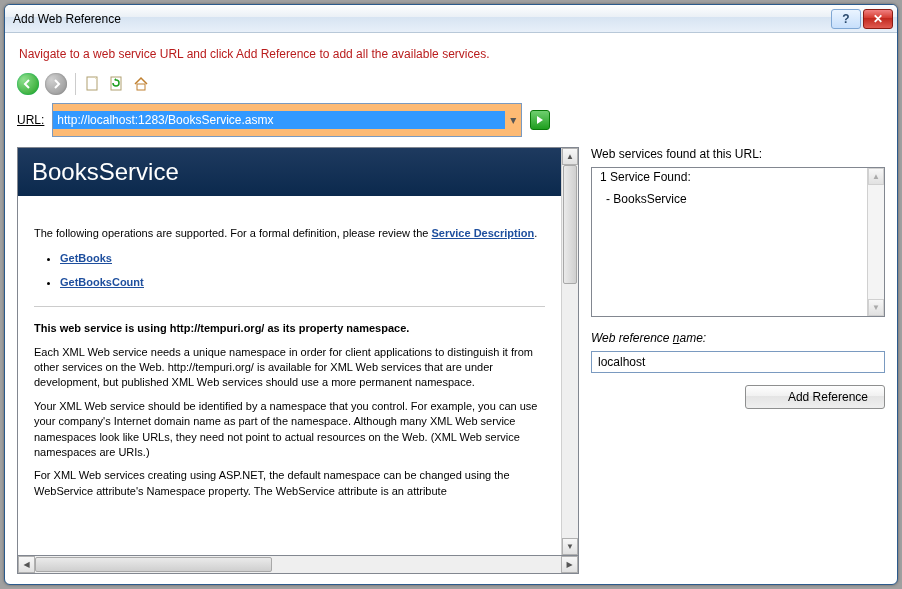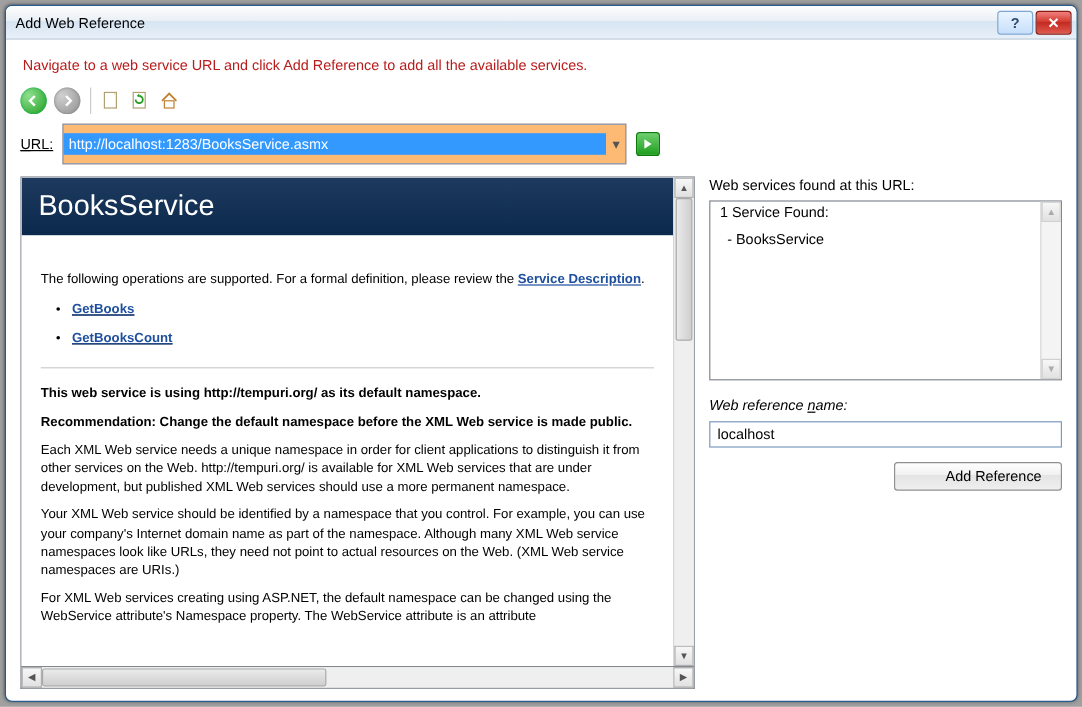--- a/index.html
+++ b/index.html
@@ -160,22 +160,21 @@
               <div class="svc-title">BooksService</div>
               <div class="svc-body">
                 <p>
                   <span>The following operations are supported. For a formal definition, please review the </span><a href="#">Service Description</a><span>.</span>
                 </p>
                 <ul>
                   <li><a href="#">GetBooks</a></li>
                   <li><a href="#">GetBooksCount</a></li>
                 </ul>
                 <hr>
-                <p class="bold">This web service is using http://tempuri.org/ as its default namespace.</p>
-                <p class="bold">Recommendation: Change the default namespace before the XML Web service is made public.</p>
+                <p class="bold">This web service is using http://tempuri.org/ as its property namespace.</p>
                 <p>Each XML Web service needs a unique namespace in order for client applications to distinguish it from other services on the Web. http://tempuri.org/ is available for XML Web services that are under development, but published XML Web services should use a more permanent namespace.</p>
                 <p>Your XML Web service should be identified by a namespace that you control. For example, you can use your company's Internet domain name as part of the namespace. Although many XML Web service namespaces look like URLs, they need not point to actual resources on the Web. (XML Web service namespaces are URIs.)</p>
                 <p>For XML Web services creating using ASP.NET, the default namespace can be changed using the WebService attribute's Namespace property. The WebService attribute is an attribute</p>
               </div>
             </div>
           </div>
           <div class="vscroll">
             <div class="arr">▲</div>
             <div class="track">
                 <div class="thumb"></div>

